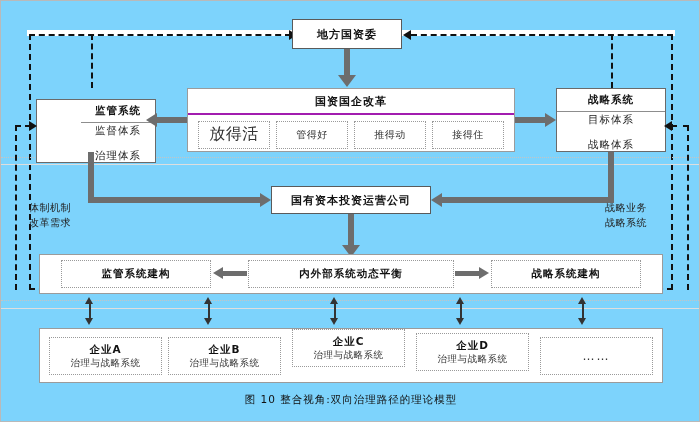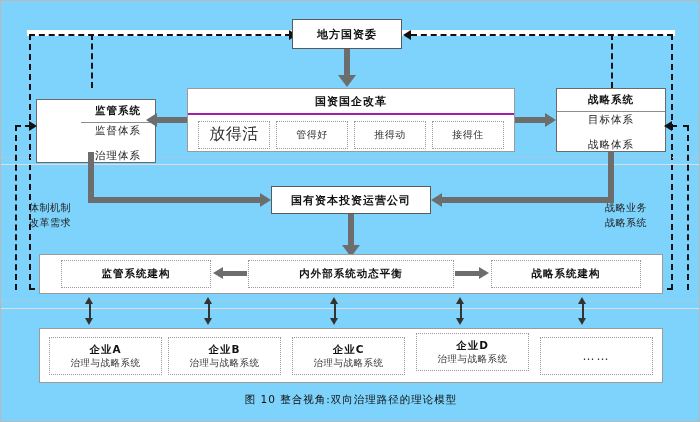--- a/index.html
+++ b/index.html
@@ -199,21 +199,21 @@
   <div class="abs solidframe" style="left:38px;top:327px;width:624px;height:55px;"></div>
 
   <div class="abs dashbox" style="left:48px;top:336px;width:113px;height:38px;">
     <span class="title-md">企业A</span>
     <span class="sub">治理与战略系统</span>
   </div>
   <div class="abs dashbox" style="left:167px;top:336px;width:113px;height:38px;">
     <span class="title-md">企业B</span>
     <span class="sub">治理与战略系统</span>
   </div>
-  <div class="abs dashbox" style="left:291px;top:336px;width:113px;height:38px;">
+  <div class="abs dashbox" style="left:291px;top:328px;width:113px;height:38px;">
     <span class="title-md">企业C</span>
     <span class="sub">治理与战略系统</span>
   </div>
   <div class="abs dashbox" style="left:415px;top:332px;width:113px;height:38px;text-align:center;">
     <span class="title-md">企业D</span>
     <span class="sub">治理与战略系统</span>
   </div>
   <div class="abs dashbox" style="left:539px;top:336px;width:113px;height:38px;">
     <span class="ellipsis">……</span>
   </div>

